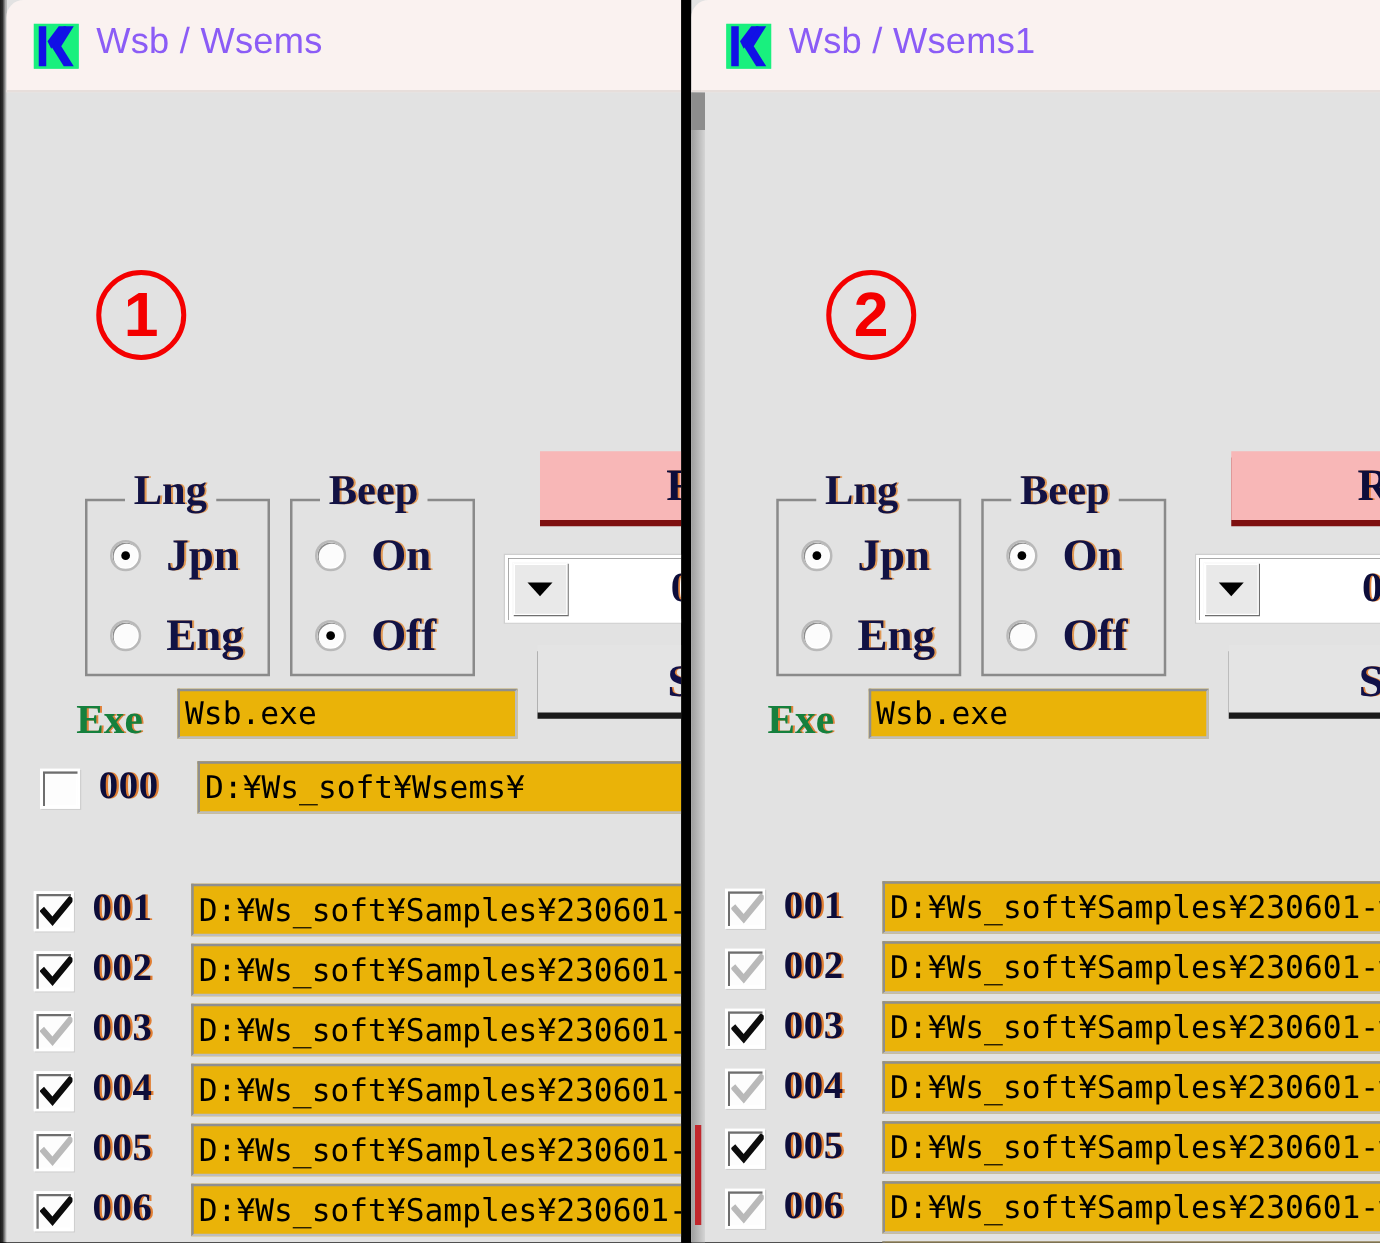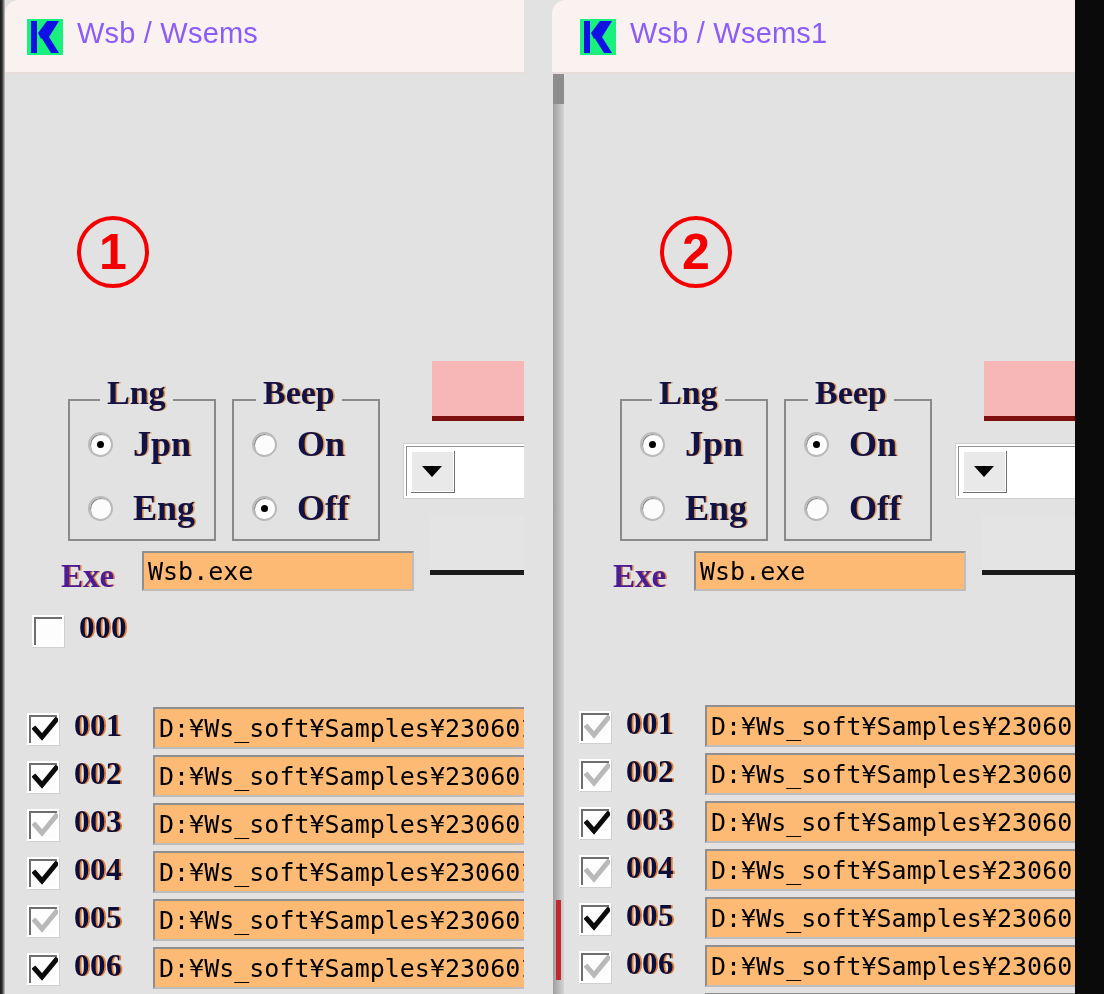--- a/index.html
+++ b/index.html
@@ -7,21 +7,21 @@
     width: 1104px; height: 994px;
     background: #000;
     font-family: "Liberation Serif", serif;
     overflow: hidden;
   }
   .stage { position: relative; width: 1104px; height: 994px; background: #0a0a0a; }
 
   
   .window { position: absolute; top: 0; overflow: hidden; background: #e2e2e2; }
   #win-left  { left: 5px;   width: 540px;  height: 994px; }
-  #win-right { left: 524px; width: 551px;  height: 994px; padding-left: 28px; }
+  #win-right { left: 553px; width: 551px;  height: 994px; }
 
   .leftedge-shadow { position: absolute; left: 0; top: 0; width: 5px; height: 994px;
     background: linear-gradient(90deg,#1b1b1b 0%,#2e2e2e 40%,#c9c9c9 100%); }
   .gapstrip { position: absolute; left: 545px; top: 0; width: 8px; height: 994px; background: #000; }
   .rightwin-scroll { position: absolute; left: 553px; top: 74px; width: 11px; height: 920px;
     background: linear-gradient(90deg,#9e9e9e 0%,#b6b6b6 45%,#d4d4d4 100%); }
   .rightwin-scrollnub { position:absolute; left:553px; top:74px; width:11px; height:30px;
     background:#8d8d8d; }
   .redmark { position:absolute; left:556px; width:5px; background:#c1272d; }
 
@@ -75,23 +75,23 @@
   .spin .dropbtn { position: absolute; left: 4px; top: 4px; width: 44px; bottom: 4px;
     background: #e9e9e9; border: 1px solid #fff;
     box-shadow: 1px 1px 0 #6f6f6f, inset 1px 1px 0 #ffffff; }
   .spin .dropbtn .caret { position: absolute; left: 50%; top: 50%; margin-left: -10px; margin-top: -5px;
     width: 0; height: 0; border-left: 10px solid transparent; border-right: 10px solid transparent;
     border-top: 11px solid #000; }
   .spin .spinval { position: absolute; right: 9px; top: 50%; transform: translateY(-50%);
     font-size: 33px; font-weight: 700; color: #0d0d3a; text-shadow: 1.5px 0 0 rgba(224,120,40,.9); }
 
   
-  .exe-label { position: absolute; font-size: 33px; font-weight: 700; color: #4c1d95;
+  .exe-label { position: absolute; font-size: 33px; font-weight: 700; color: #15803d;
     text-shadow: 1.5px 0 0 rgba(224,120,40,.9); }
-  .field { position: absolute; background: #fdba74; border: 2px solid #8f8f8f;
+  .field { position: absolute; background: #eab308; border: 2px solid #8f8f8f;
     border-right-color: #bdbdbd; border-bottom-color: #bdbdbd;
     font-family: "DejaVu Sans Mono", monospace; font-size: 25px; color: #000;
     line-height: 1; white-space: nowrap; overflow: hidden; }
   .field > span { position: absolute; left: 4px; top: 50%; transform: translateY(-50%); }
 
   
   .row { position: absolute; height: 44px; }
   .cb { position: absolute; left: 0; top: 6px; width: 32px; height: 32px;
     background: #fdfdfd; border: 2px solid #fff;
     box-shadow: inset 2px 2px 0 #6e6e6e, inset -1px -1px 0 #fff, 1px 1px 0 #cfcfcf; }
@@ -164,20 +164,23 @@
       </div>
 
       <div class="exe-label" style="left:56px; top:484px;">Exe</div>
       <div class="field" style="left:137px; top:477px; width:272px; height:40px;">
         <span>Wsb.exe</span>
       </div>
 
       <div class="row" style="left:27px; top:535px; width:411px;">
         <span class="cb"></span>
         <span class="rownum">000</span>
+        <span class="field rowfield" style="width:418px;">
+          <span>D:¥Ws_soft¥Wsems¥</span>
+        </span>
       </div>
 
       <div class="row" style="left:22px; top:633px; width:525px;">
         <span class="cb">
             <svg width="26" height="26" viewBox="0 0 26 26">
               <path d="M3 12 L10 20 L24 3" stroke="#0b0b0b" stroke-width="5" fill="none" stroke-linecap="square"></path>
             </svg>
           </span>
         <span class="rownum">001</span>
         <span class="field rowfield" style="width:423px;">

